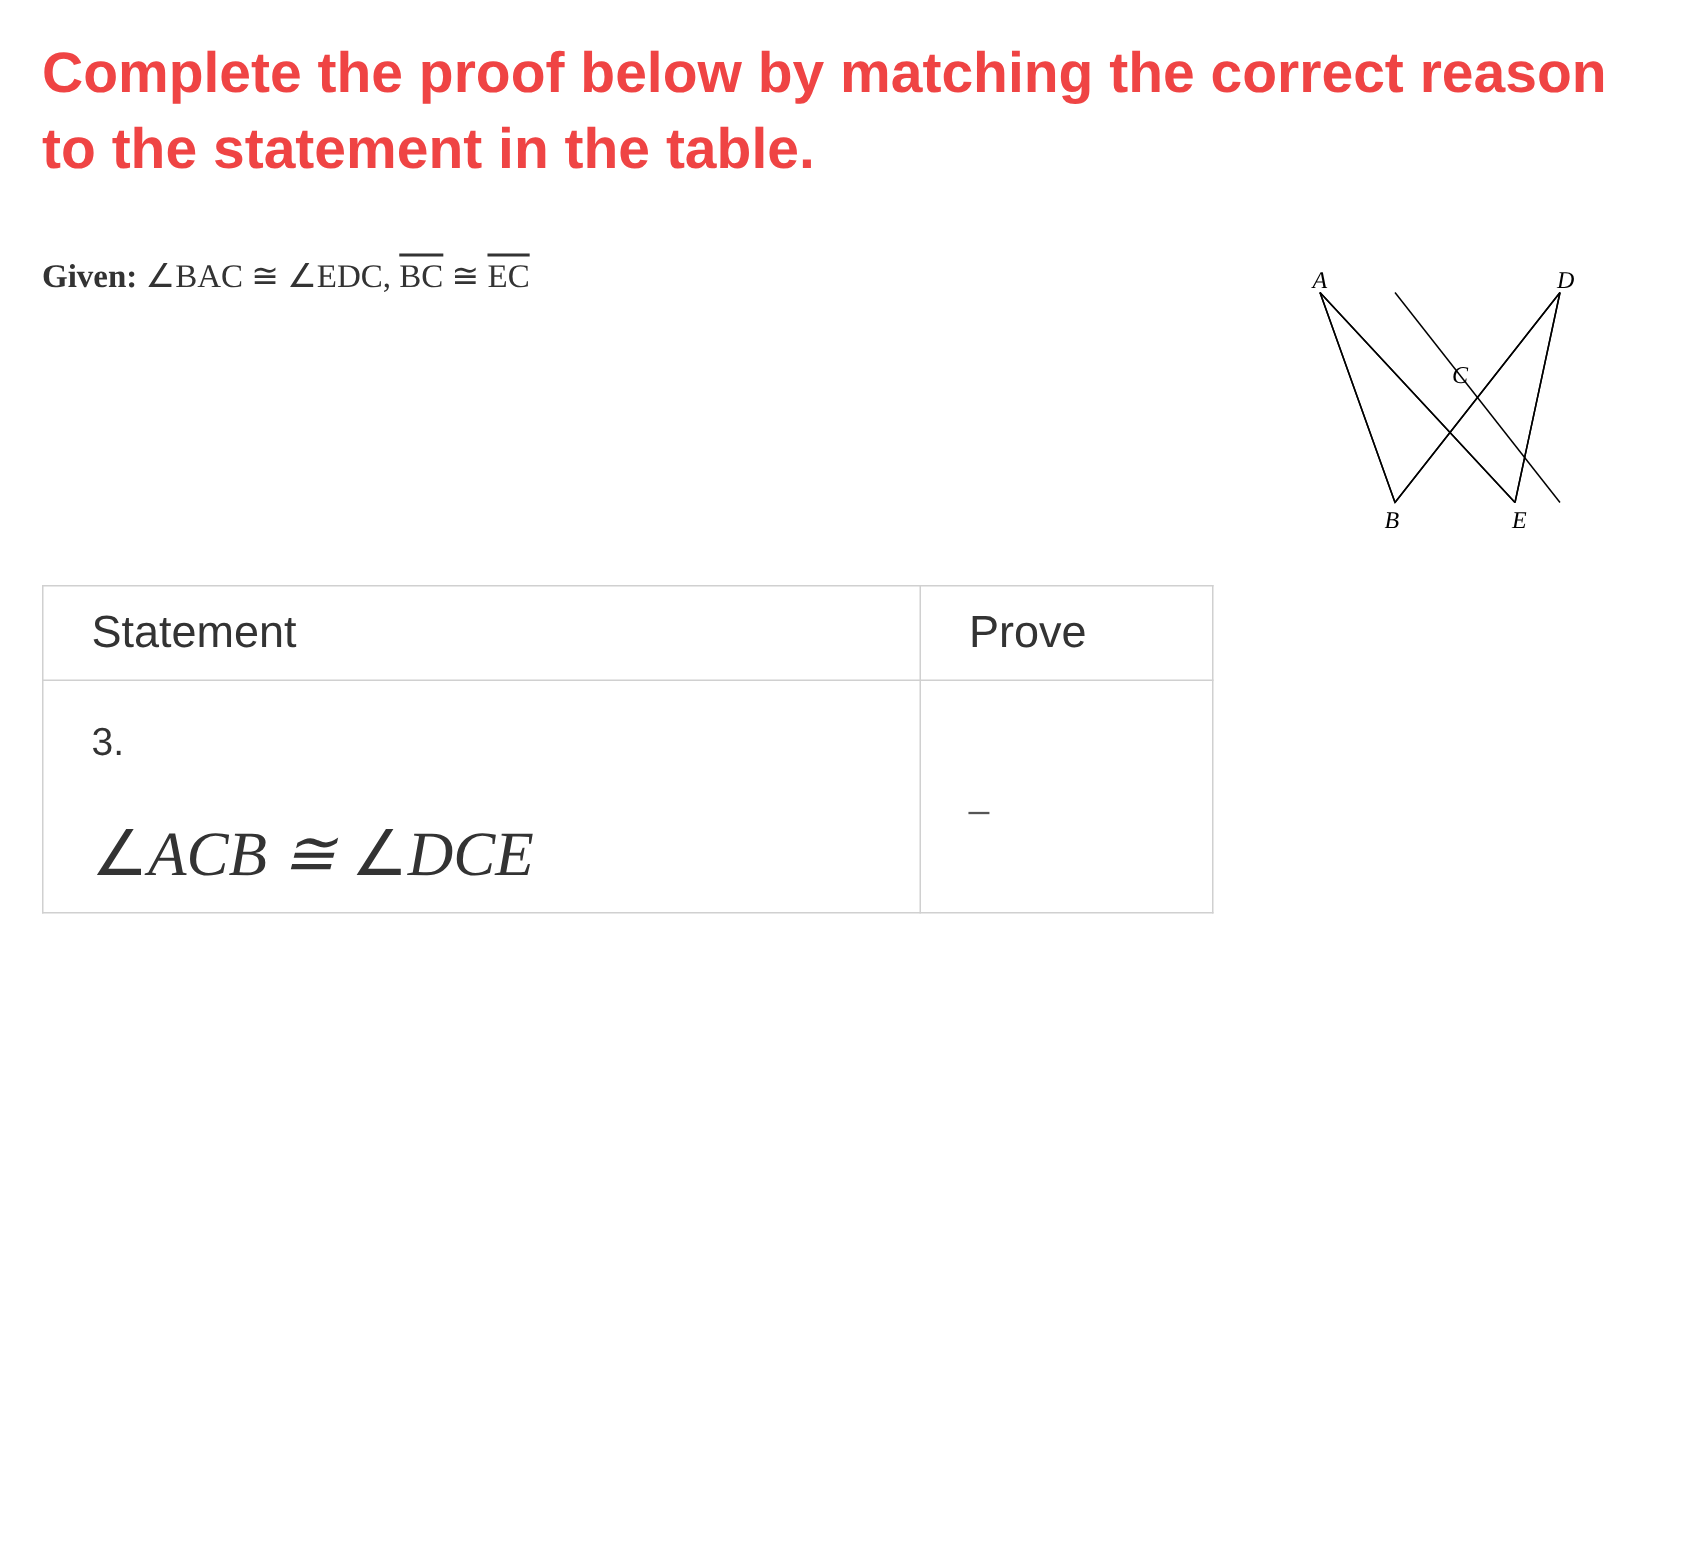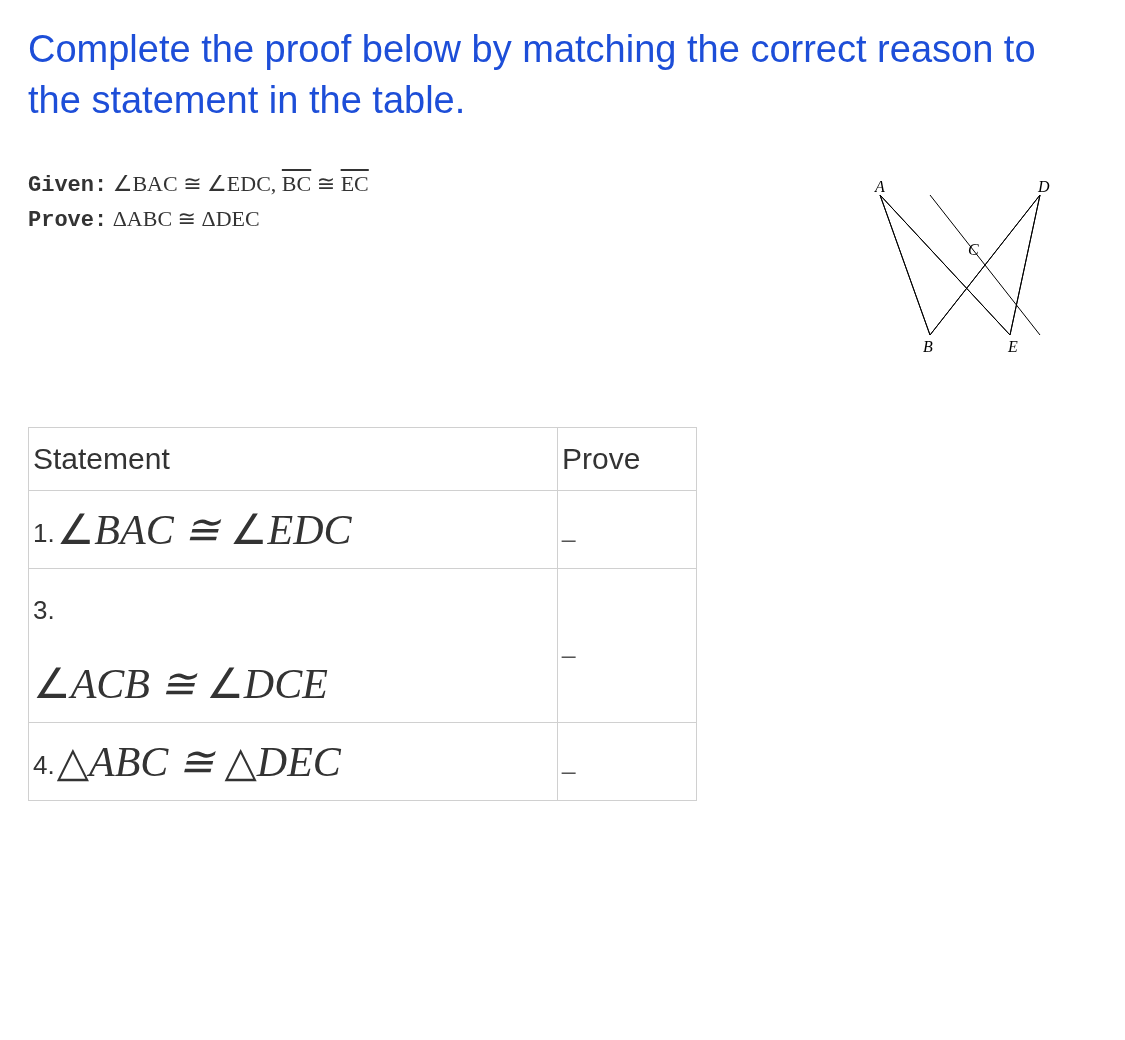--- a/index.html
+++ b/index.html
@@ -8,54 +8,54 @@
     font-family: "Helvetica Neue", Arial, sans-serif;
     color: #333;
     background: #fff;
     width: 1125px;
     height: 1040px;
     box-sizing: border-box;
   }
   .intro {
     font-size: 38px;
     line-height: 1.35;
-    font-weight: 400;
-    color: #1d4ed8;
+    font-weight: 700;
+    color: #ef4444;
     margin-bottom: 40px;
   }
   .given-prove {
     font-family: "Times New Roman", Times, serif;
     font-size: 22px;
     line-height: 1.5;
     margin-bottom: 190px;
   }
   .given-prove .label {
     font-weight: bold;
-    font-family: Liberation Mono, monospace;
+    font-family: Liberation Serif, serif;
   }
   .overline {
     text-decoration: overline;
   }
   .diagram {
     position: absolute;
     top: 180px;
     left: 860px;
   }
   .diagram text {
     font-family: "Times New Roman", Times, serif;
     font-style: italic;
     font-size: 16px;
   }
   table.proof {
     border-collapse: collapse;
     font-family: "Helvetica Neue", Arial, sans-serif;
   }
   table.proof th, table.proof td {
     border: 1px solid #d0d0d0;
-    padding: 14px 4px;
+    padding: 14px 32px;
     text-align: left;
     vertical-align: middle;
   }
   table.proof th {
     font-weight: 400;
     font-size: 30px;
     color: #333;
     background: #fff;
   }
   table.proof td.stmt {
@@ -91,24 +91,20 @@
 <div class="intro">Complete the proof below by matching the correct reason to the statement in the table.</div>
 
 <div class="given-prove">
   <div>
     <span class="label">Given:</span>
     <span>∠BAC ≅ ∠EDC,</span>
     <span class="overline">BC</span>
     <span>≅</span>
     <span class="overline">EC</span>
   </div>
-  <div>
-    <span class="label">Prove:</span>
-    <span>ΔABC ≅ ΔDEC</span>
-  </div>
 </div>
 
 <svg class="diagram" width="210" height="190">
   <g stroke="#000" stroke-width="1" fill="none">
     <line x1="20" y1="15" x2="70" y2="155"></line>
     <line x1="70" y2="155" x2="180" y1="15"></line>
     <line x1="20" y1="15" x2="150" y2="155"></line>
     <line x1="180" y1="15" x2="70" y2="155"></line>
     <line x1="180" y1="15" x2="150" y2="155"></line>
   </g>
@@ -124,33 +120,21 @@
 </svg>
 
 <table class="proof">
   <tbody>
       <tr>
     <th>Statement</th>
     <th>Prove</th>
   </tr>
   <tr>
     <td class="stmt">
-      <span class="num">1.</span><span class="up">∠</span><span>BAC ≅ </span><span class="up">∠</span><span>EDC</span>
-    </td>
-    <td class="reason">_</td>
-  </tr>
-  <tr>
-    <td class="stmt">
       <div class="row3-inner">
         <div><span class="num">3.</span></div>
         <div><span class="up">∠</span><span>ACB ≅ </span><span class="up">∠</span><span>DCE</span></div>
       </div>
     </td>
     <td class="reason">_</td>
   </tr>
-  <tr>
-    <td class="stmt">
-      <span class="num">4.</span><span class="up">△</span><span>ABC ≅ </span><span class="up">△</span><span>DEC</span>
-    </td>
-    <td class="reason">_</td>
-  </tr>
 </tbody>
   </table>
 
 </body></html>

